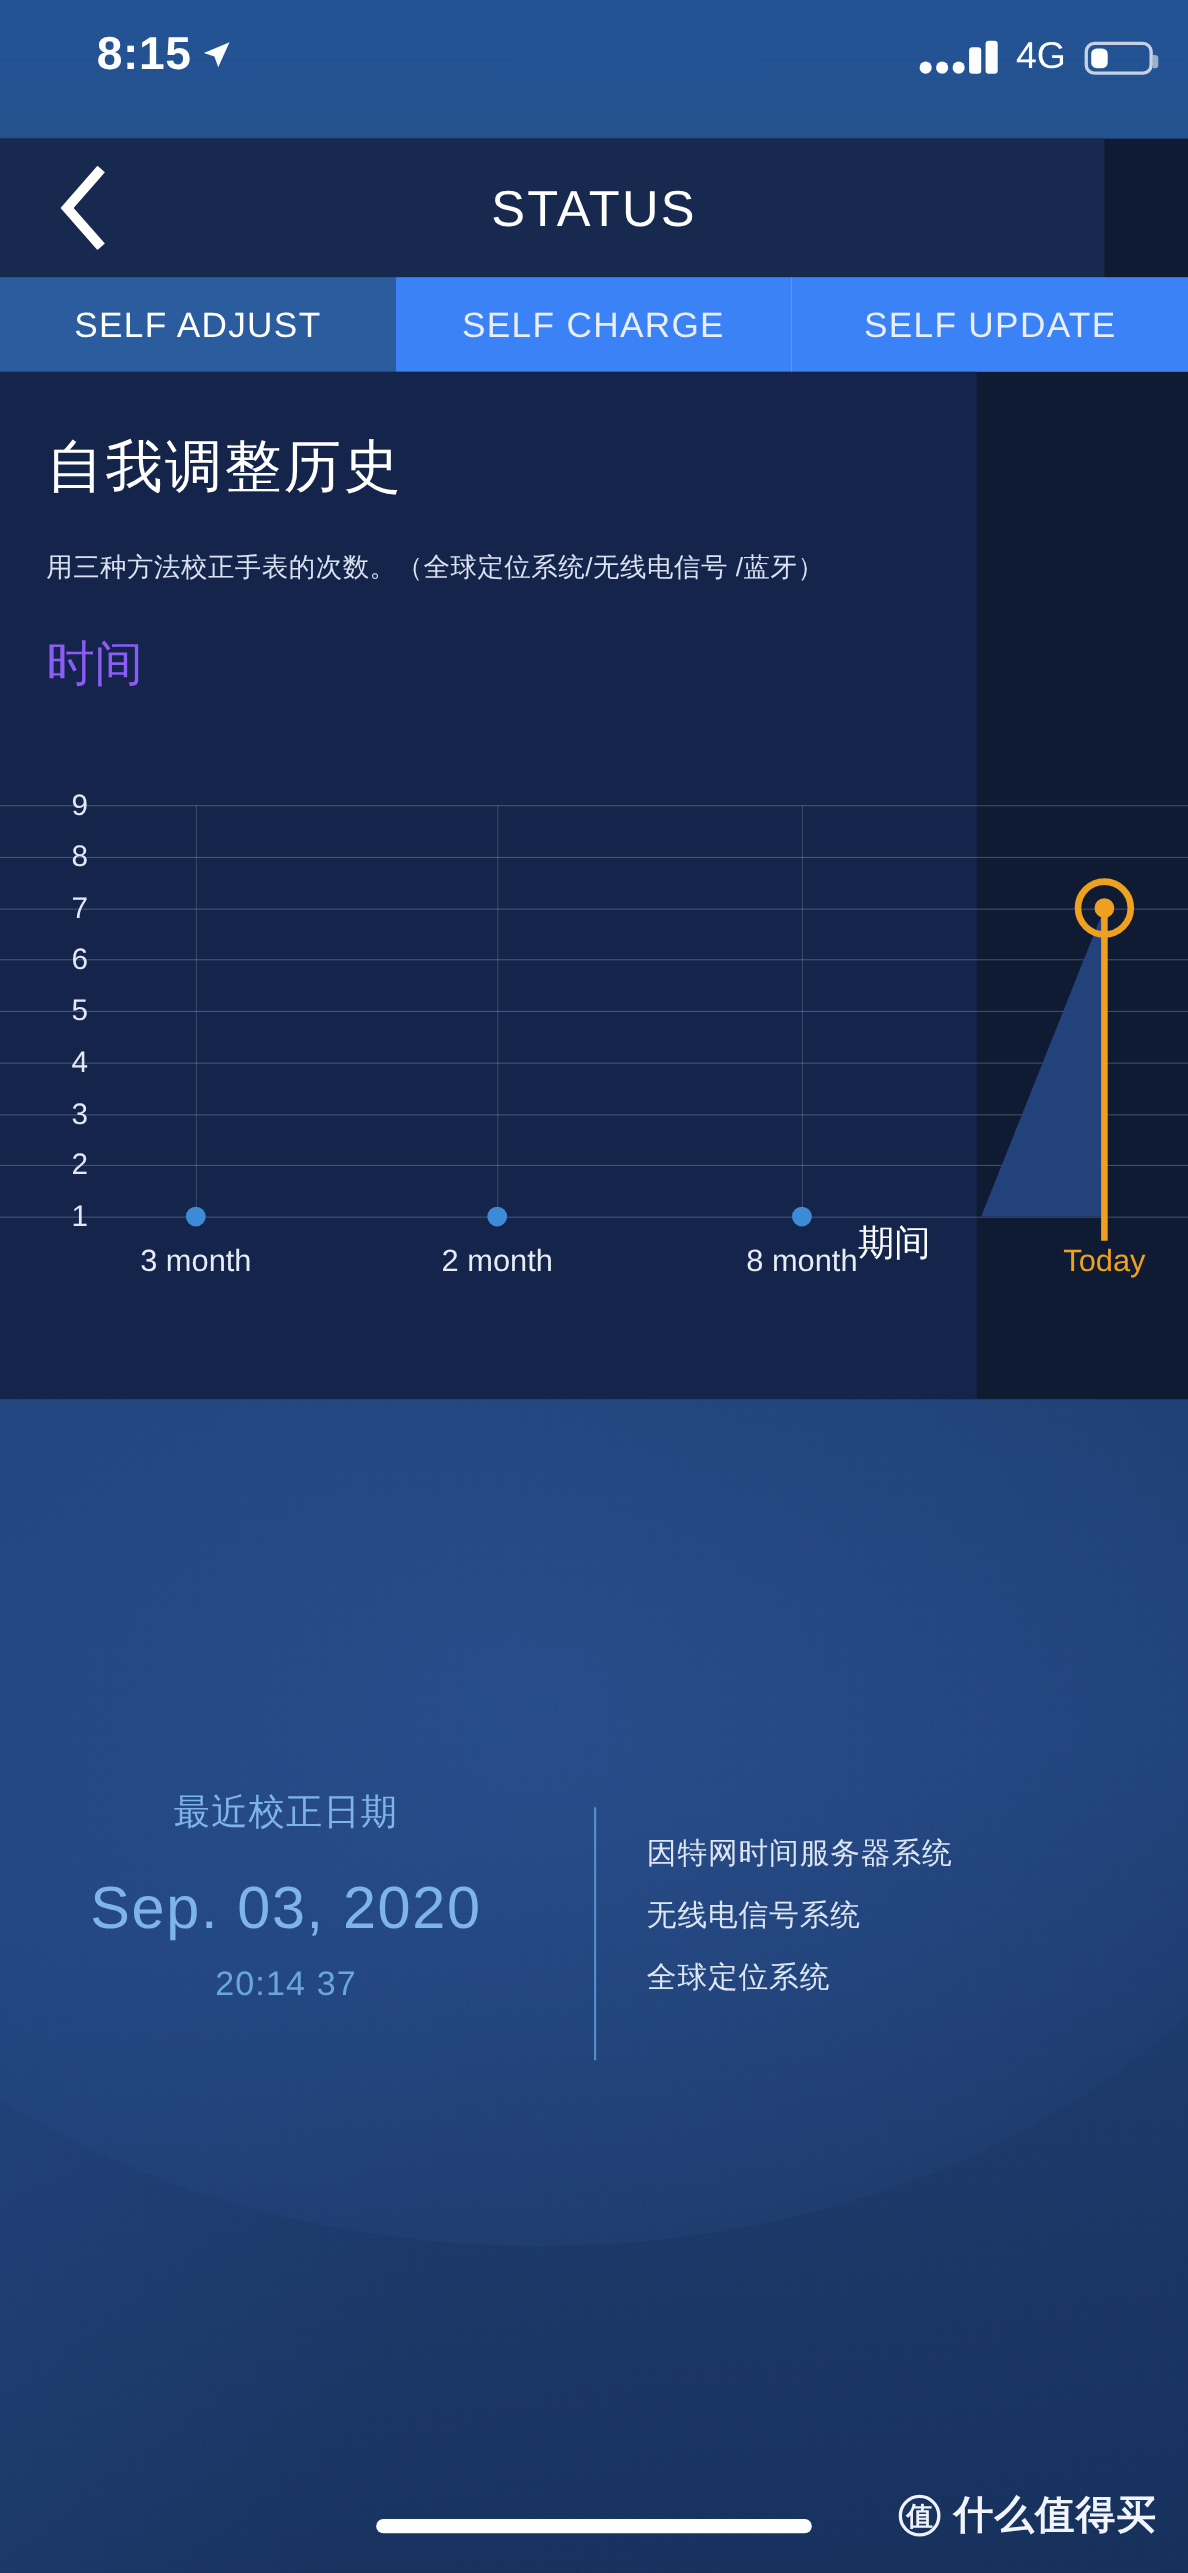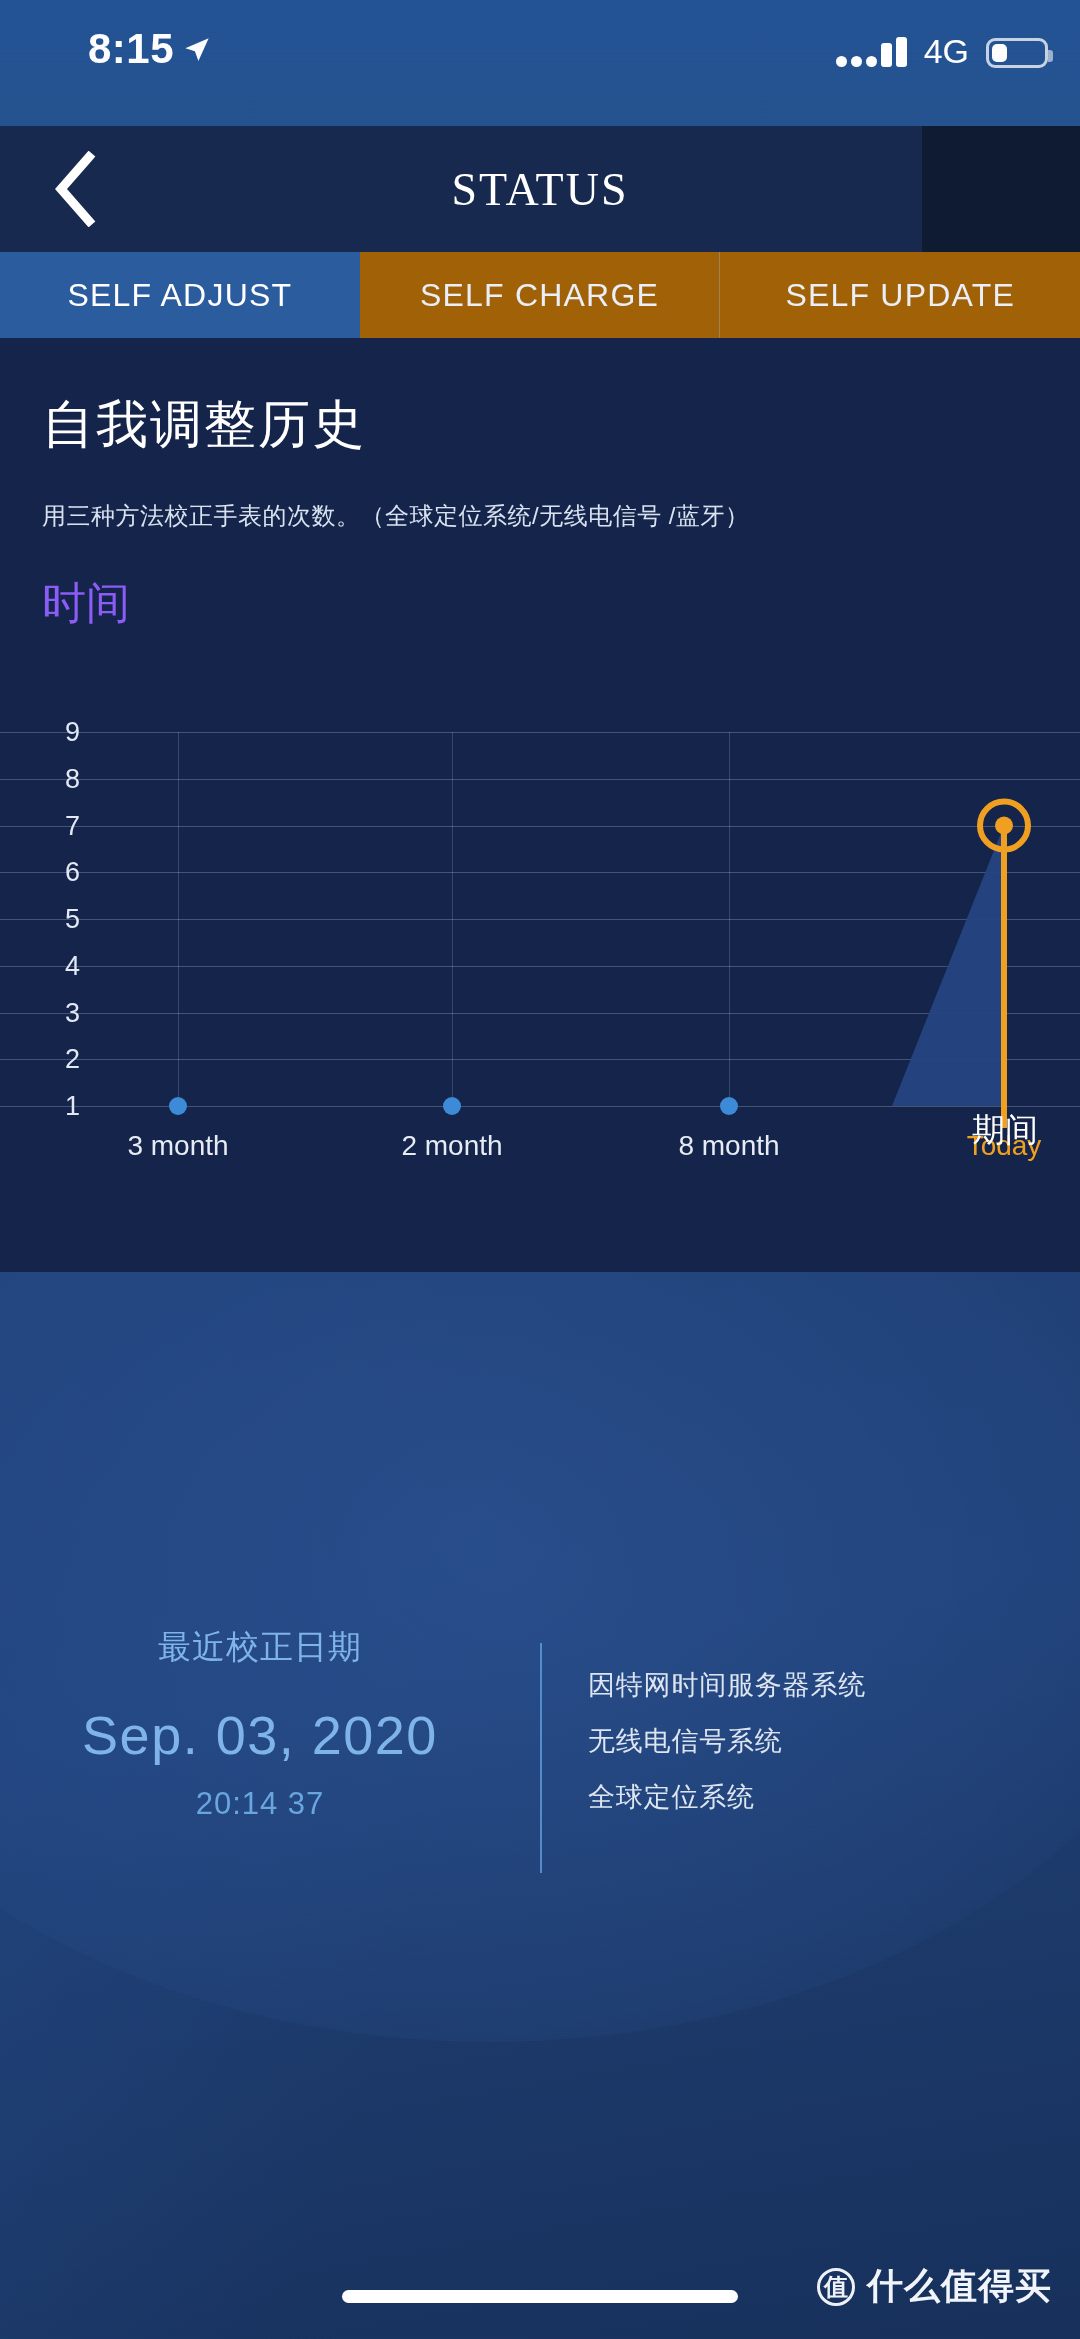--- a/index.html
+++ b/index.html
@@ -41,51 +41,50 @@
     display:flex; align-items:center; padding:3px;
   }
   .batt-fill{ height:100%; background:#fff; border-radius:5px; }
   .batt-cap{
     position:absolute; right:-8px; top:9px; width:5px; height:12px;
     background:rgba(255,255,255,.55); border-radius:0 3px 3px 0;
   }
 
   
   #header{
-    position:absolute; left:0; top:126px; width:922px; height:126px;
+    position:absolute; left:0; top:126px; width:1004px; height:126px;
     background:#17294e;
-    font-family:Liberation Serif, serif;
   }
   #back-btn{
     position:absolute; left:14px; top:0; width:120px; height:126px;
     display:flex; align-items:center; justify-content:center; cursor:pointer;
   }
   #page-title{
     position:absolute; left:0; top:0; width:1080px; height:126px;
     display:flex; align-items:center; justify-content:center;
     font-size:46px; font-weight:500; color:#fff; letter-spacing:2px;
   }
 
   
   #tabs{
     position:absolute; left:0; top:252px; width:1080px; height:86px;
     display:flex; background:#1a3565;
   }
   .tab{
     flex:1; display:flex; align-items:center; justify-content:center;
     font-size:32px; letter-spacing:1.2px; color:#e9eef8;
-    background:#a16207; cursor:pointer;
+    background:#3b82f6; cursor:pointer;
     border-right:1px solid rgba(160,190,235,.35);
   }
   .tab:last-child{ border-right:none; }
   .tab.active{ background:#2b5c9e; color:#ffffff; border-right:none; }
 
   
   #chart-panel{
-    position:absolute; left:0; top:338px; width:1080px; height:934px;
+    position:absolute; left:0; top:338px; width:888px; height:934px;
     background:#152murk; background:#15244a;
   }
   #chart-title{
     position:absolute; left:42px; top:52px;
     font-size:52px; font-weight:400; color:#ffffff; letter-spacing:2px;
   }
   #chart-sub{
     position:absolute; left:42px; top:162px;
     font-size:24px; color:#d9e2f0; letter-spacing:.5px;
   }

